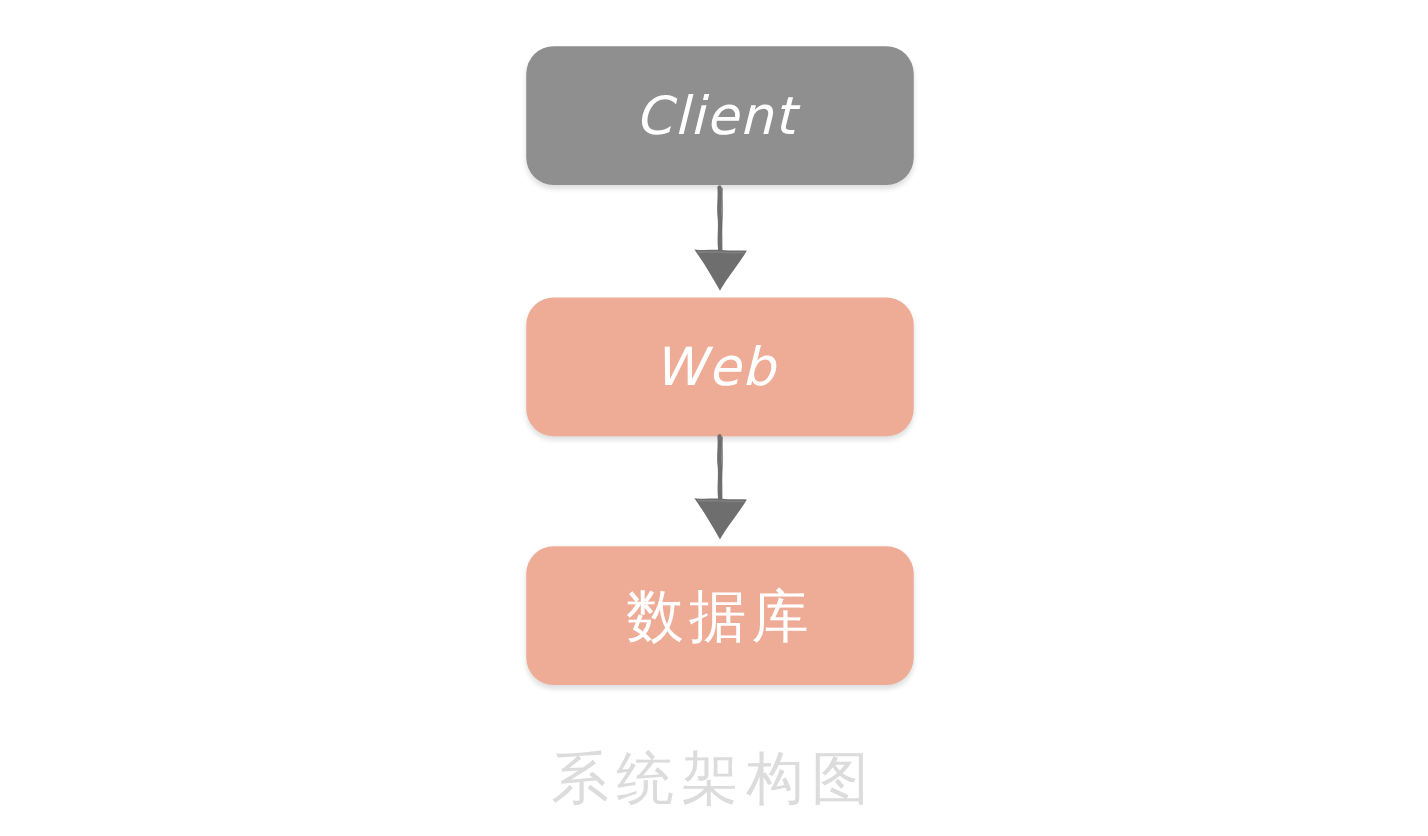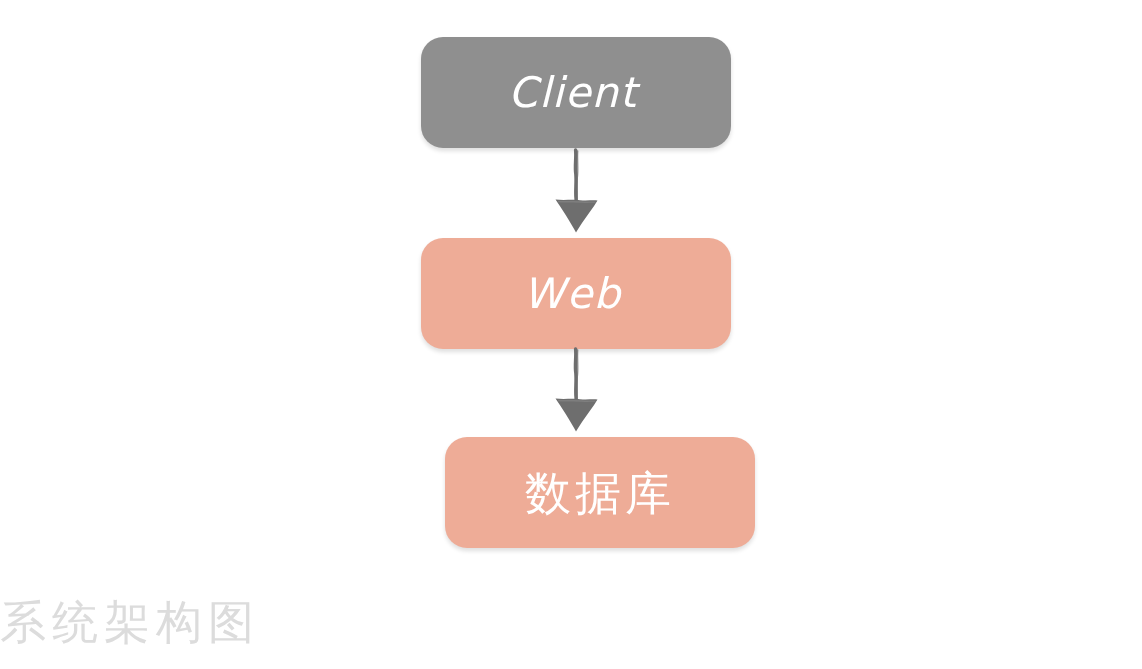--- a/index.html
+++ b/index.html
@@ -31,21 +31,21 @@
     height: 111px;
     border-radius: 22px;
     display: flex;
     align-items: center;
     justify-content: center;
     box-sizing: border-box;
     box-shadow: 0 3px 4px rgba(0,0,0,0.13);
   }
   .node-client { top: 37px;  background: #8f8f8f; }
   .node-web    { top: 238px; background: #eeac97; }
-  .node-db     { top: 437px; background: #eeac97; margin-left: 24px; }
+  .node-db     { top: 437px; background: #eeac97; }
 
   .node-label {
     color: #ffffff;
     font-family: "DejaVu Sans", sans-serif;
     font-weight: 500;
     letter-spacing: 1px;
     line-height: 1;
     user-select: none;
     white-space: nowrap;
   }
@@ -67,20 +67,21 @@
   }
   .arrow-one { top: 148px; height: 90px; }
   .arrow-two { top: 347px; height: 90px; }
 
   
   #caption {
     position: absolute;
     left: 0;
     top: 595px;
     width: 1142px;
+    text-align: center;
     color: #dcdcdc;
     font-size: 46px;
     letter-spacing: 6px;
     font-family: "DejaVu Sans", sans-serif;
     user-select: none;
     line-height: 1.2;
   }
 </style>
 </head>
 <body>

